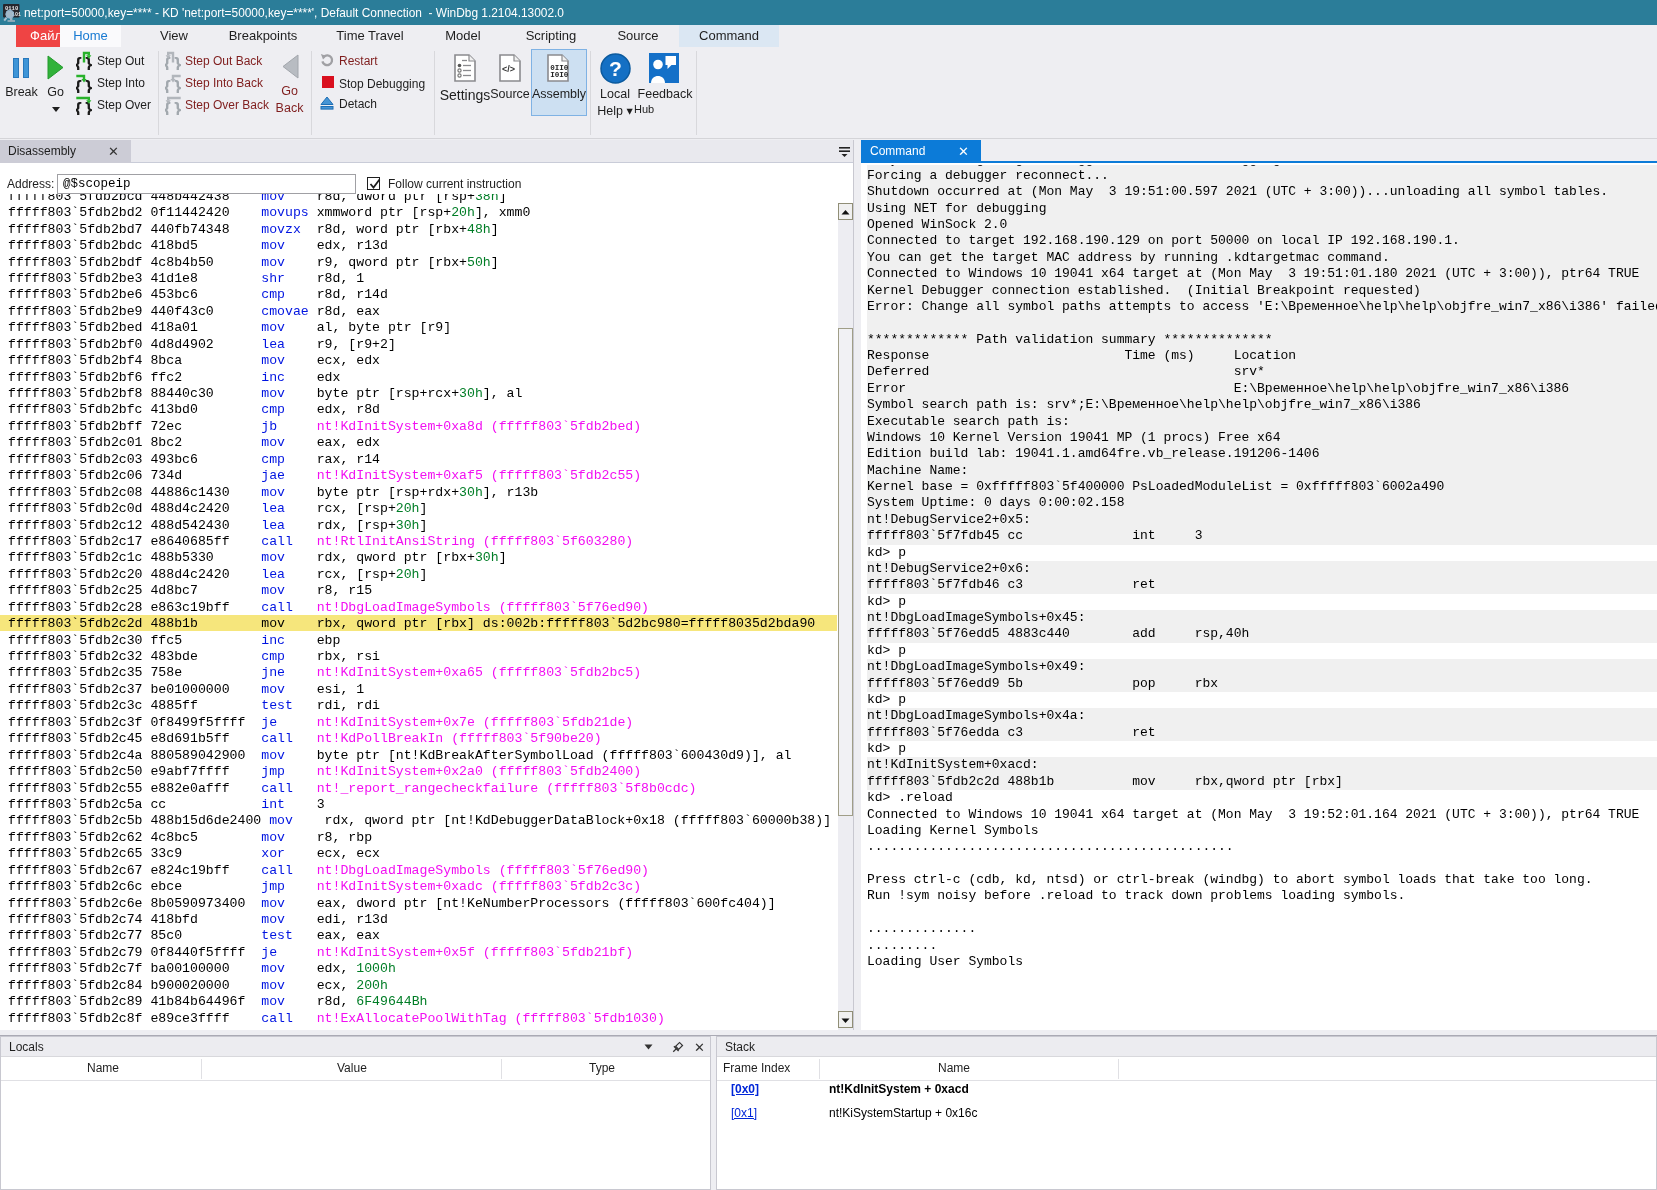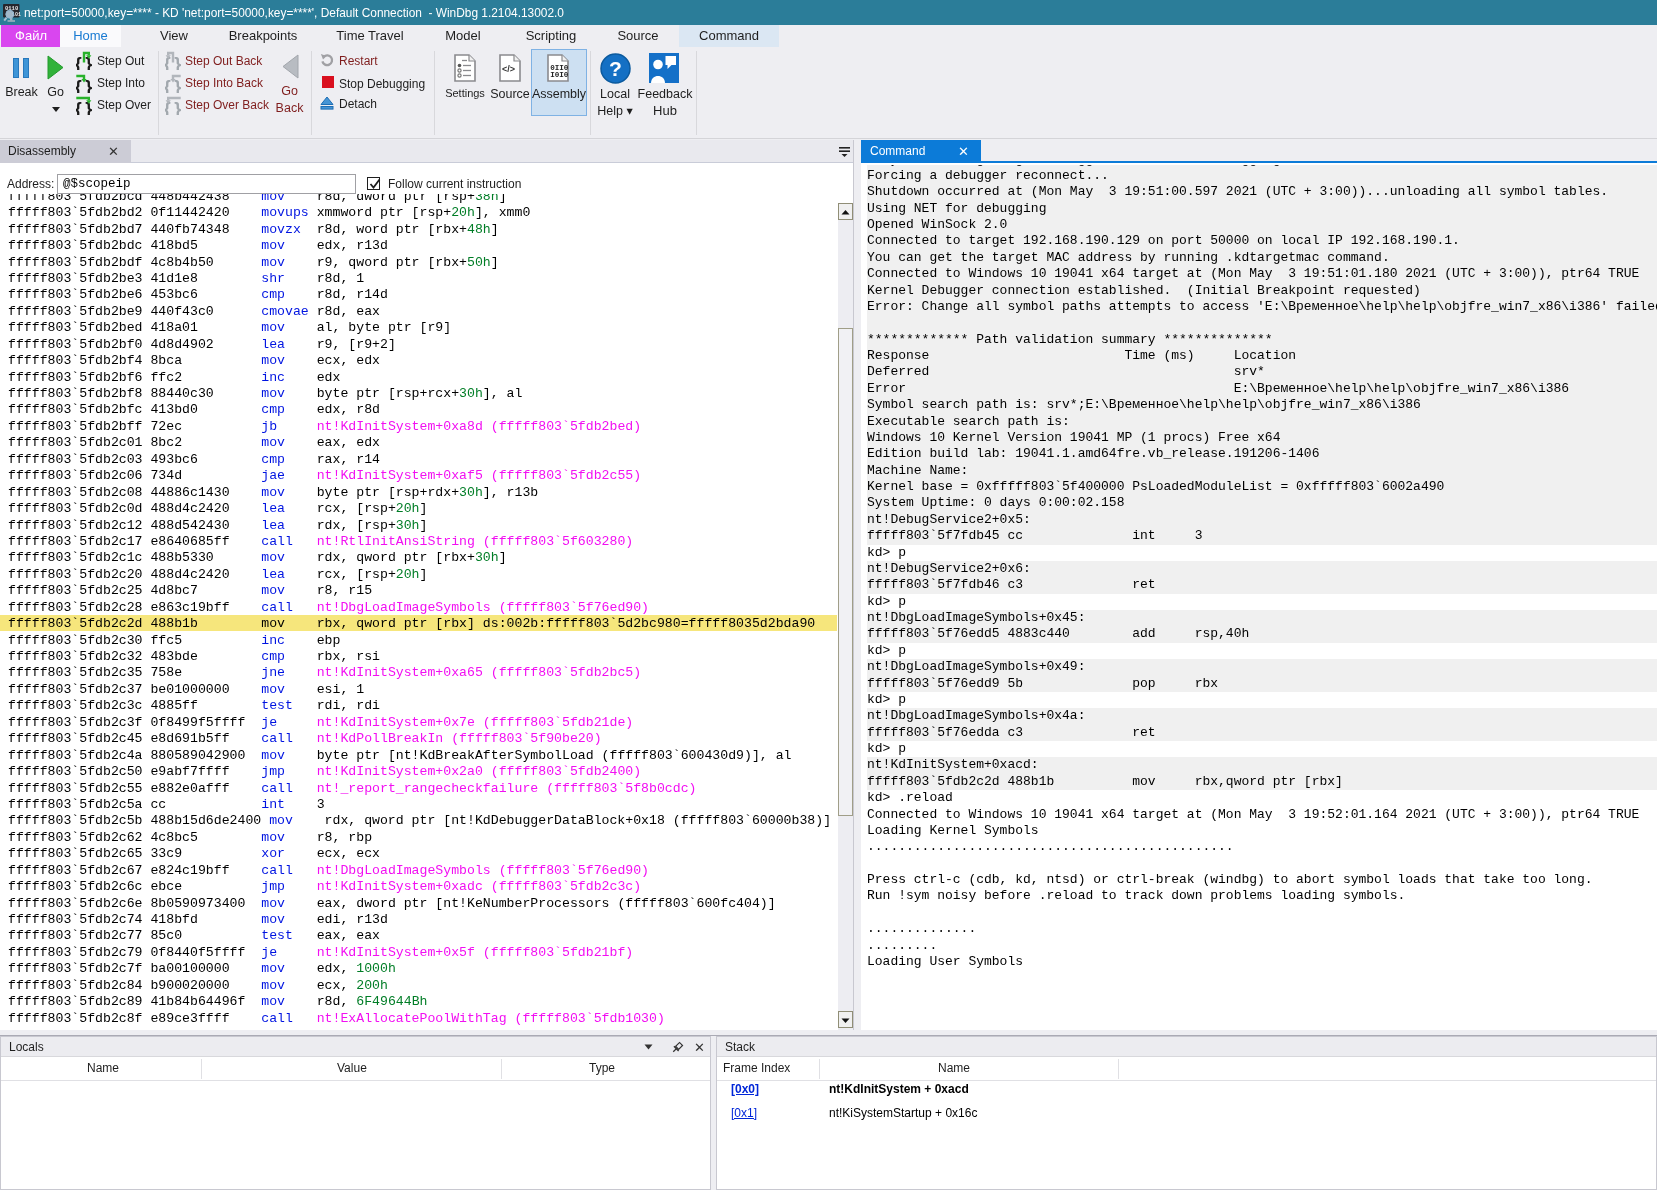--- a/index.html
+++ b/index.html
@@ -3,21 +3,21 @@
 *{margin:0;padding:0;box-sizing:border-box;}
 html,body{width:1657px;height:1190px;overflow:hidden;background:#eeeef2;font-family:"Liberation Sans",sans-serif;}
 #screen{position:absolute;left:0;top:0;width:1657px;height:1190px;}
 .abs{position:absolute;}
 
 #titlebar{position:absolute;left:0;top:0;width:1657px;height:25px;background:#2b7d99;}
 #titletext{position:absolute;left:24px;top:5.5px;color:#fff;font-size:11.9px;white-space:pre;}
 
 #tabrow{position:absolute;left:0;top:25px;width:1657px;height:22px;background:#eeeef2;}
 .rtab{position:absolute;top:0;height:22px;font-size:13px;color:#1e1e1e;text-align:center;line-height:22px;}
-#tfile{left:1px;width:60px;background:#d946ef;color:#fff;}
+#tfile{left:16px;width:60px;background:#ef4444;color:#fff;}
 #thome{left:60px;width:61px;background:#fafafc;color:#187ad2;}
 #tcmd-bg{left:679px;width:100px;background:#dbe7f3;}
 
 #ribbon{position:absolute;left:0;top:47px;width:1657px;height:92px;background:#eeeef2;border-bottom:1px solid #d4d4d8;}
 .gsep{position:absolute;top:4px;width:1px;height:84px;background:#d8d8dc;}
 .glabel{position:absolute;top:76px;font-size:12px;color:#c2410c;text-align:center;width:120px;margin-top:36px;}
 .blabel{position:absolute;font-size:12px;color:#1e1e1e;white-space:nowrap;}
 .blabel.gray{color:#7f1d1d;}
 
 #dpane{position:absolute;left:0;top:140px;width:854px;height:890px;background:#fff;border-right:1px solid #c8c8d0;}
@@ -183,21 +183,21 @@
         <path d="M1 1 L15 1 L21 7 L21 27 L1 27 Z" fill="#fff" stroke="#8a8a8e" stroke-width="1.6"></path>
         <path d="M15 1 L15 7 L21 7" fill="#f0f0f0" stroke="#8a8a8e" stroke-width="1.2"></path>
         <line x1="8" y1="6.5" x2="13" y2="6.5" stroke="#8a8a8e" stroke-width="1.3"></line>
         <circle cx="5.5" cy="11.5" r="1.8" fill="#555"></circle>
         <line x1="9" y1="11.5" x2="17" y2="11.5" stroke="#8a8a8e" stroke-width="1.3"></line>
         <circle cx="5.5" cy="16.5" r="1.6" fill="none" stroke="#777" stroke-width="1.2"></circle>
         <line x1="9" y1="16.5" x2="17" y2="16.5" stroke="#8a8a8e" stroke-width="1.3"></line>
         <circle cx="5.5" cy="21.5" r="1.6" fill="none" stroke="#777" stroke-width="1.2"></circle>
         <line x1="9" y1="21.5" x2="17" y2="21.5" stroke="#8a8a8e" stroke-width="1.3"></line>
       </svg>
-    <div class="blabel" style="left:435px;top:39.5px;width:60px;text-align:center;font-size:11px">Settings</div>
+    <div class="blabel" style="left:435px;top:39.5px;width:60px;text-align:center;font-size:14px">Settings</div>
     <svg class="abs" style="left:499px;top:7px" width="22" height="28" viewBox="0 0 22 28">
         <path d="M1 1 L15 1 L21 7 L21 27 L1 27 Z" fill="#fff" stroke="#8a8a8e" stroke-width="1.6"></path>
         <path d="M15 1 L15 7 L21 7" fill="#f0f0f0" stroke="#8a8a8e" stroke-width="1.2"></path>
         <text x="3" y="18" font-family="Liberation Sans" font-size="9" font-weight="bold" fill="#333">&lt;/&gt;</text>
       </svg>
     <div class="blabel" style="left:480px;top:39.5px;width:60px;text-align:center;font-size:12.5px">Source</div>
     <div class="abs" style="left:530.7px;top:2.3px;width:56px;height:67px;background:#cde0f2;border:1px solid #7fb2e4"></div>
     <svg class="abs" style="left:547px;top:7px" width="22" height="28" viewBox="0 0 22 28">
         <path d="M1 1 L15 1 L21 7 L21 27 L1 27 Z" fill="#fff" stroke="#8a8a8e" stroke-width="1.6"></path>
         <path d="M15 1 L15 7 L21 7" fill="#f0f0f0" stroke="#8a8a8e" stroke-width="1.2"></path>
@@ -214,21 +214,21 @@
     <div class="blabel" style="left:585px;top:39.5px;width:60px;text-align:center;font-size:12.5px">Local</div>
     <div class="blabel" style="left:585px;top:55.5px;width:60px;text-align:center;font-size:12.5px">Help ▾</div>
     <svg class="abs" style="left:649px;top:5.7px" width="30" height="30" viewBox="0 0 30 30">
         <rect x="0" y="0" width="30" height="30" fill="#1470c8"></rect>
         <rect x="16.5" y="3" width="10.5" height="9" fill="#fff"></rect>
         <path d="M18.5 12 L18.5 16 L22.5 12 Z" fill="#fff"></path>
         <circle cx="9" cy="11.5" r="4.8" fill="#fff"></circle>
         <path d="M2 30 C2 20.5 16 20.5 16 30 Z" fill="#fff"></path>
       </svg>
     <div class="blabel" style="left:634px;top:39.5px;width:62px;text-align:center;font-size:12.5px">Feedback</div>
-    <div class="blabel" style="left:634px;top:55.5px;width:62px;text-align:center;font-size:13px">Hub</div>
+    <div class="blabel" style="left:634px;top:55.5px;width:62px;text-align:left;font-size:11px">Hub</div>
   </div>
   <div id="dpane">
     <div id="dtabstrip"></div>
     <div id="dtab">Disassembly<span class="x">✕</span></div>
     <svg class="abs" style="left:838px;top:5px" width="13" height="13" viewBox="0 0 13 13">
         <rect x="1" y="2" width="11" height="1.6" fill="#222"></rect>
         <rect x="1" y="5.4" width="11" height="1.6" fill="#222"></rect>
         <path d="M3.5 9 L9.5 9 L6.5 12 Z" fill="#222"></path>
       </svg>
     <div id="addrrow">

